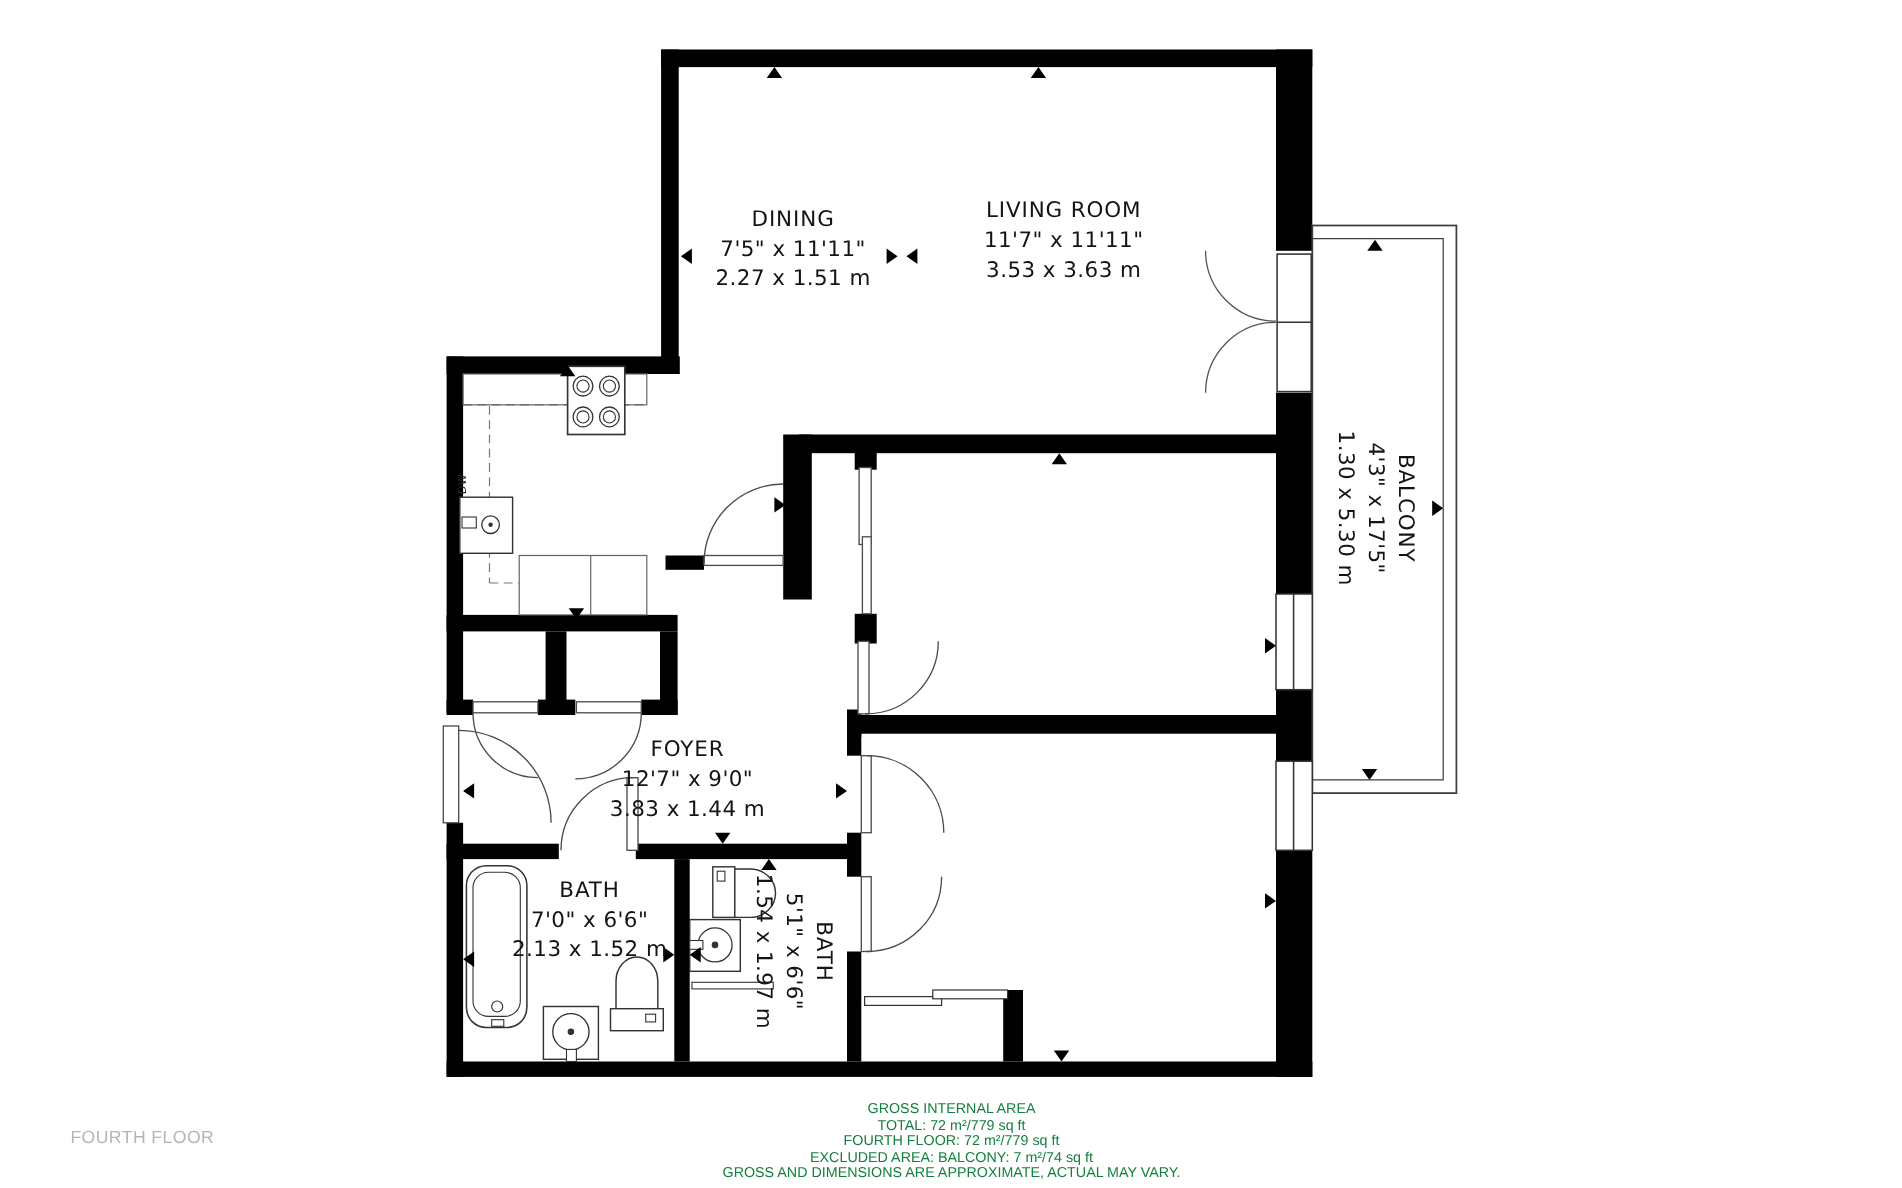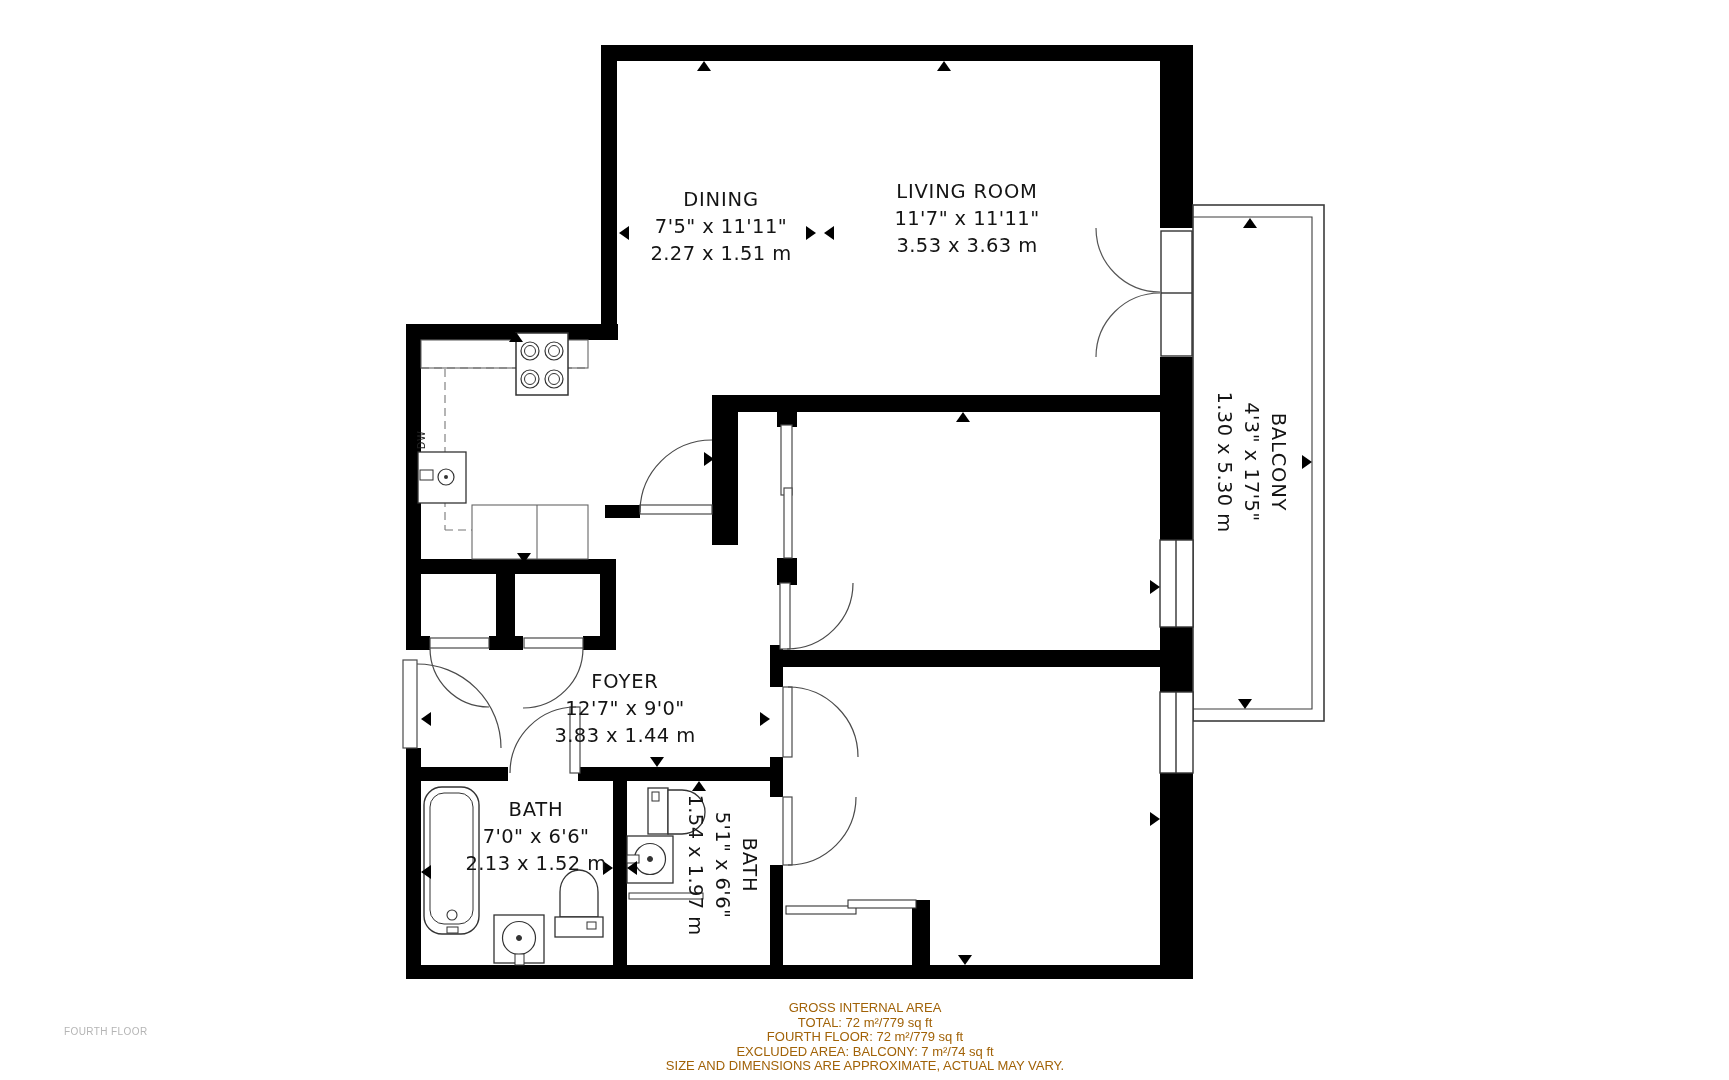--- a/index.html
+++ b/index.html
@@ -23,25 +23,25 @@
   .pos-master  { left:969px;  top:819px; }
   .pos-balcony { left:1251px; top:462px; }
   .dw-label {
     position:absolute; left:421px; top:440px; z-index:6;
     transform:translate(-50%,-50%) rotate(-90deg);
     font-size:10px; letter-spacing:.5px; color:#222;
   }
   .footer {
     position:absolute; left:865px; top:1001px; transform:translateX(-50%);
     text-align:center; font-family:"Liberation Sans", sans-serif;
-    font-size:13px; line-height:14.5px; color:#a16207; z-index:5; white-space:nowrap;
+    font-size:13px; line-height:14.5px; color:#15803d; z-index:5; white-space:nowrap;
   }
   .floor-label {
     position:absolute; left:64px; top:1026px; z-index:5;
-    font-family:"Liberation Sans", sans-serif; font-size:10px;
+    font-family:"Liberation Sans", sans-serif; font-size:16px;
     color:#b5b5b5; letter-spacing:.4px;
   }
 </style>
 </head>
 <body>
 
 <div class="stage">
 
   <svg width="1729" height="1080" viewBox="0 0 1729 1080">
 
@@ -245,18 +245,18 @@
     <div class="rdim">1.30 x 5.30 m</div>
   </div>
 
   <div class="dw-label">DW</div>
 
   <div class="footer">
     <div>GROSS INTERNAL AREA</div>
     <div>TOTAL: 72 m²/779 sq ft</div>
     <div>FOURTH FLOOR: 72 m²/779 sq ft</div>
     <div>EXCLUDED AREA: BALCONY: 7 m²/74 sq ft</div>
-    <div>SIZE AND DIMENSIONS ARE APPROXIMATE, ACTUAL MAY VARY.</div>
+    <div>GROSS AND DIMENSIONS ARE APPROXIMATE, ACTUAL MAY VARY.</div>
   </div>
 
   <div class="floor-label">FOURTH FLOOR</div>
 
 </div>
 
 </body></html>

